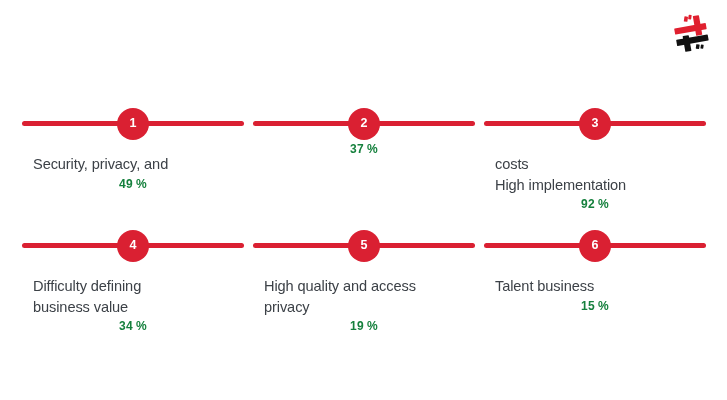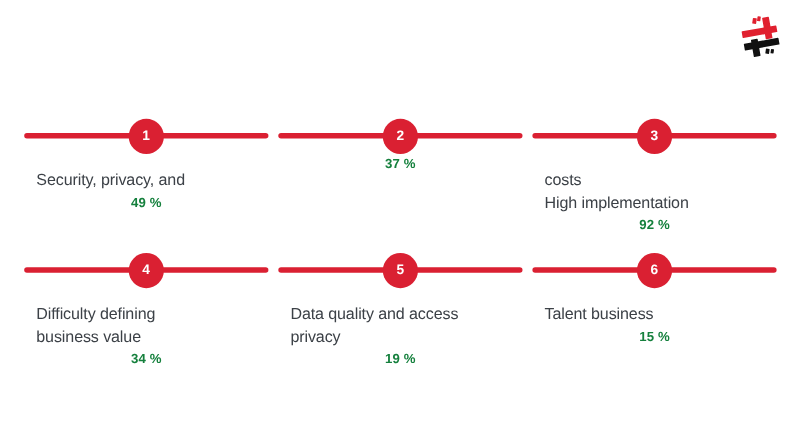--- a/index.html
+++ b/index.html
@@ -182,21 +182,21 @@
       </div>
       <div class="pct">34 %</div>
     </div>
 
     <div class="item col-2">
       <div class="node-wrap">
         <div class="node-line"></div>
         <div class="node-circle">5</div>
       </div>
       <div class="caption">
-        <div>Data quality and access</div>
+        <div>High quality and access</div>
         <div>privacy</div>
       </div>
       <div class="pct">19 %</div>
     </div>
 
     <div class="item col-3">
       <div class="node-wrap">
         <div class="node-line"></div>
         <div class="node-circle">6</div>
       </div>

